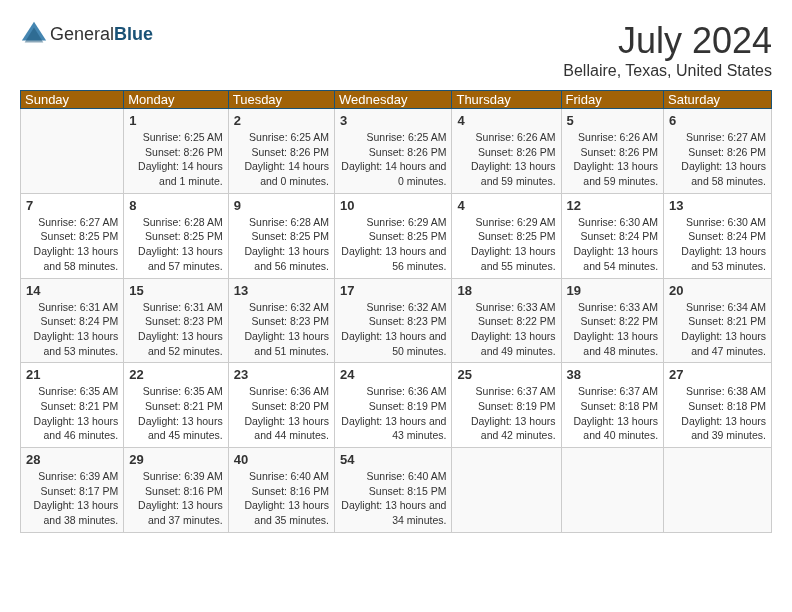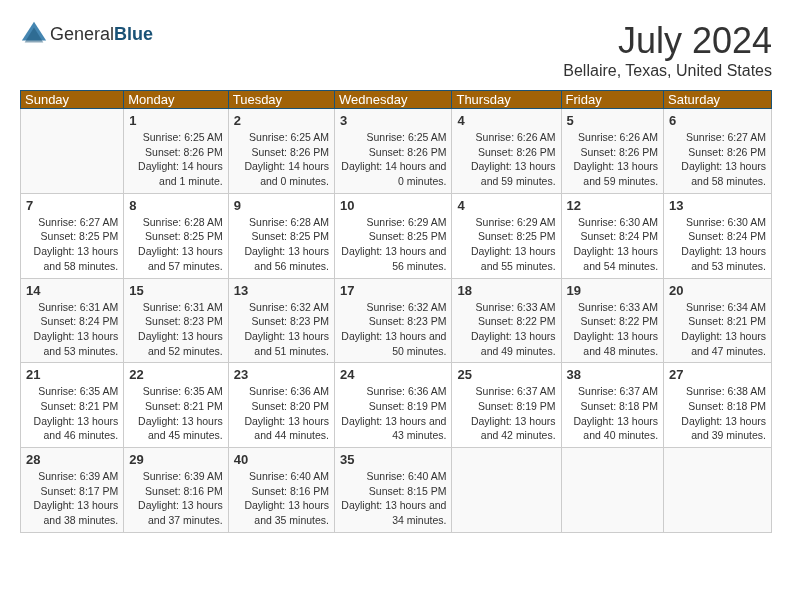--- a/index.html
+++ b/index.html
@@ -234,21 +234,21 @@
         </td>
         <td>
           <span class="day-number">29</span>
           <div class="day-info">Sunrise: 6:39 AM<br>Sunset: 8:16 PM<br>Daylight: 13 hours and 37 minutes.</div>
         </td>
         <td>
           <span class="day-number">40</span>
           <div class="day-info">Sunrise: 6:40 AM<br>Sunset: 8:16 PM<br>Daylight: 13 hours and 35 minutes.</div>
         </td>
         <td>
-          <span class="day-number">35</span>
+          <span class="day-number">54</span>
           <div class="day-info">Sunrise: 6:40 AM<br>Sunset: 8:15 PM<br>Daylight: 13 hours and 34 minutes.</div>
         </td>
         <td class="empty-cell"></td>
         <td class="empty-cell"></td>
         <td class="empty-cell"></td>
       </tr>
     </tbody>
 </table>
 
 </body></html>

